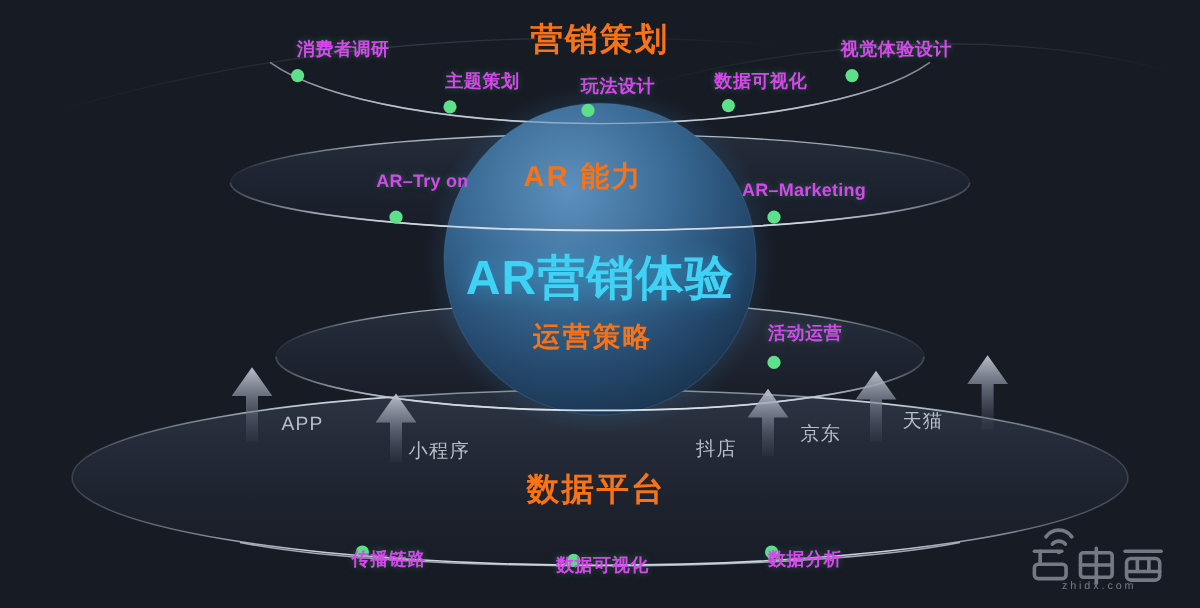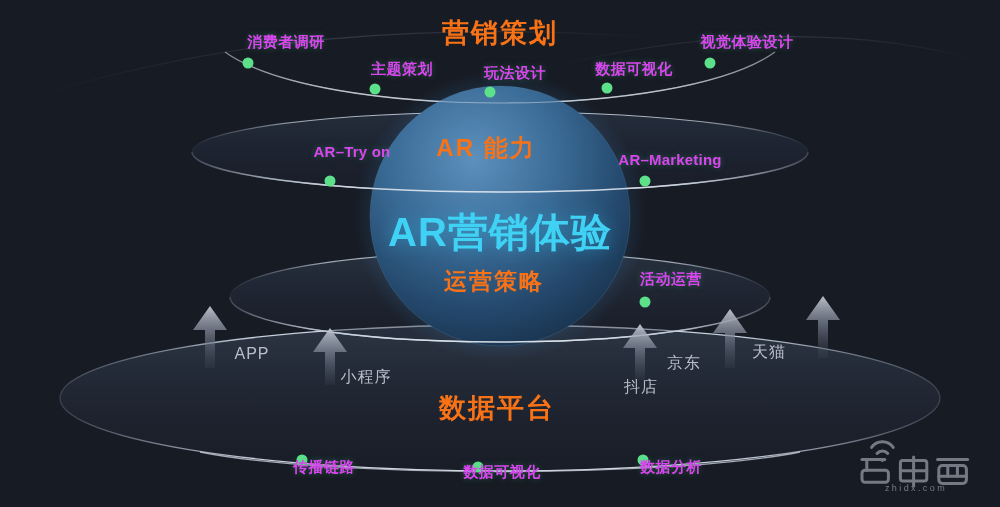--- a/index.html
+++ b/index.html
@@ -245,21 +245,21 @@
   <div class="lbl node-label lat" style="left:645px;top:159px;">AR–Marketing</div>
 
   <div class="lbl hero" style="left:500px;top:232px;">AR营销体验</div>
 
   <div class="lbl ring-title t3" style="left:494px;top:281px;">运营策略</div>
 
   <div class="lbl node-label" style="left:646px;top:278px;">活动运营</div>
 
   <div class="lbl plat-label" style="left:252px;top:354px;">APP</div>
   <div class="lbl plat-label" style="left:366px;top:377px;">小程序</div>
-  <div class="lbl plat-label" style="left:597px;top:387px;margin-left:44px;">抖店</div>
+  <div class="lbl plat-label" style="left:597px;top:375px;">抖店</div>
   <div class="lbl plat-label" style="left:684px;top:363px;">京东</div>
   <div class="lbl plat-label" style="left:769px;top:352px;">天猫</div>
 
   <div class="lbl ring-title t4" style="left:497px;top:408px;">数据平台</div>
 
   <div class="lbl node-label" style="left:299px;top:466px;">传播链路</div>
   <div class="lbl node-label" style="left:477px;top:471px;">数据可视化</div>
   <div class="lbl node-label" style="left:646px;top:466px;">数据分析</div>
 
   <svg id="watermark" viewBox="0 0 220 100" xmlns="http://www.w3.org/2000/svg">

